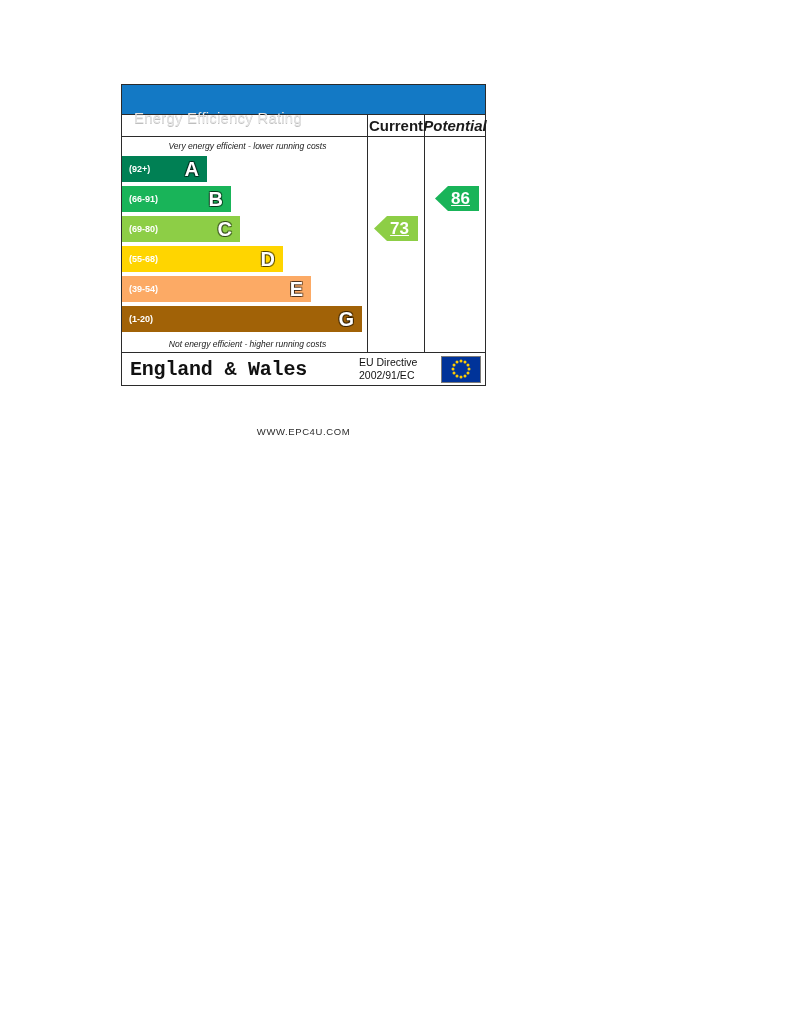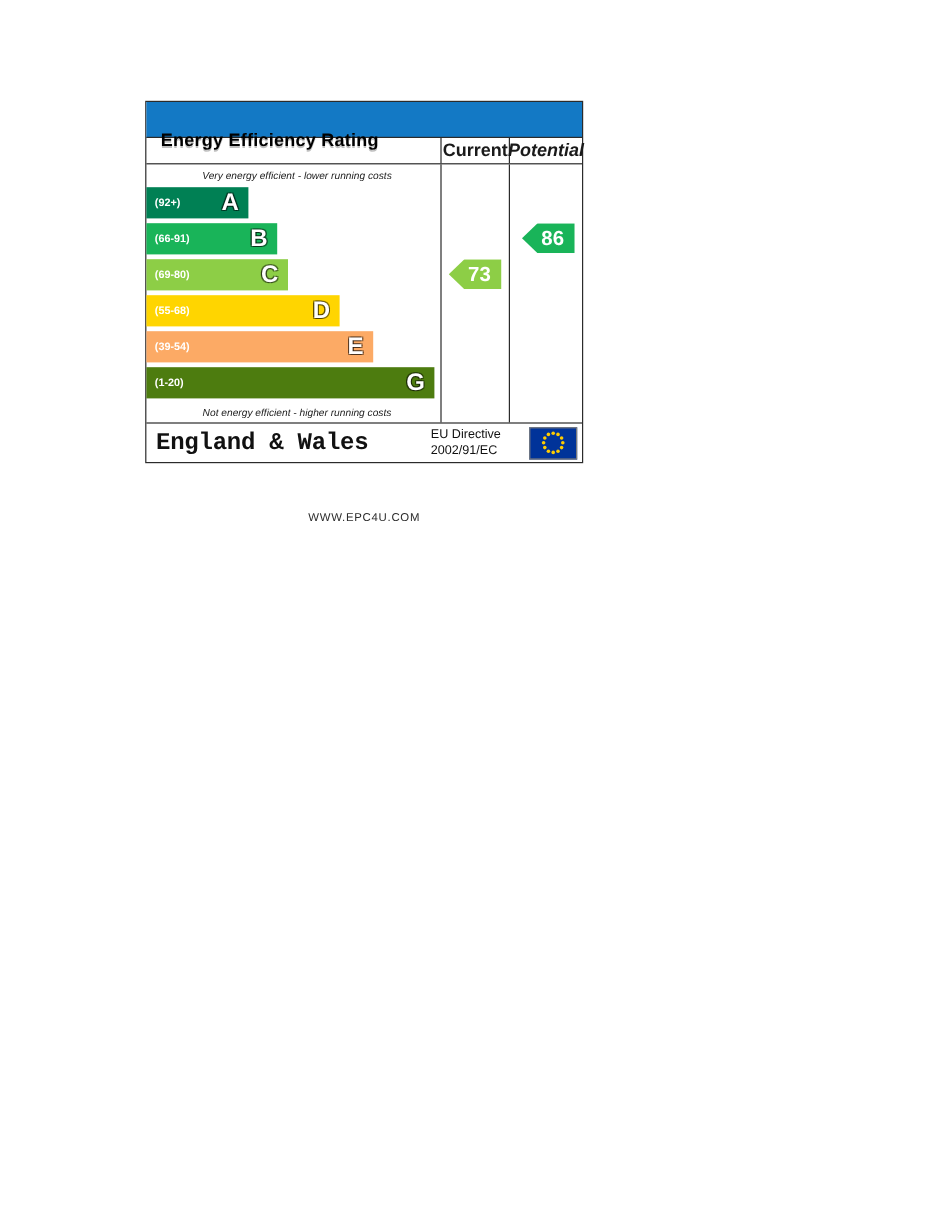--- a/index.html
+++ b/index.html
@@ -30,23 +30,23 @@
   .epc-title-bar {
     background: #1379c5;
     height: 30px;
     display: flex;
     align-items: center;
     padding-left: 12px;
     box-sizing: border-box;
     border-bottom: 1px solid #2b2b2b;
   }
   .epc-title-bar .title-text {
-    color: #000000;
+    color: #e5e5e5;
     font-size: 15px;
-    font-weight: bold;
+    font-weight: normal;
     letter-spacing: 0.2px;
     text-shadow: 0 1px 0 rgba(0,0,0,0.25);
     margin-top: 36px;
   }
 
   
   .epc-colhead {
     display: flex;
     height: 22px;
     border-bottom: 1px solid #2b2b2b;
@@ -157,20 +157,21 @@
     height: 25px;
     display: flex;
     align-items: center;
     justify-content: flex-end;
     padding-right: 9px;
     box-sizing: border-box;
     color: #ffffff;
     font-size: 17px;
     font-weight: bold;
     clip-path: polygon(0% 50%, 13px 0%, 100% 0%, 100% 100%, 13px 100%);
+    text-decoration: underline;
   }
 
   
   .epc-footer {
     display: flex;
     align-items: stretch;
     height: 33px;
     border-top: 1px solid #2b2b2b;
     box-sizing: border-box;
   }
@@ -276,21 +277,21 @@
               <span class="band-letter">D</span>
             </div>
           </div>
           <div class="band-row">
             <div class="band-bar" style="width: 189px; background: rgb(252, 170, 101);">
               <span class="band-range">(39-54)</span>
               <span class="band-letter">E</span>
             </div>
           </div>
           <div class="band-row g">
-            <div class="band-bar" style="width: 240px; background: #4d7c0f;">
+            <div class="band-bar" style="width: 240px; background: #a16207;">
               <span class="band-range">(1-20)</span>
               <span class="band-letter">G</span>
             </div>
           </div>
         </div>
       <div class="band-caption bottom">Not energy efficient - higher running costs</div>
     </div>
 
     <div class="value-col" id="current-col">
         <div class="rating-arrow" style="background: rgb(141, 206, 70); width: 44px; right: 6px; top: 79px;">73</div>

